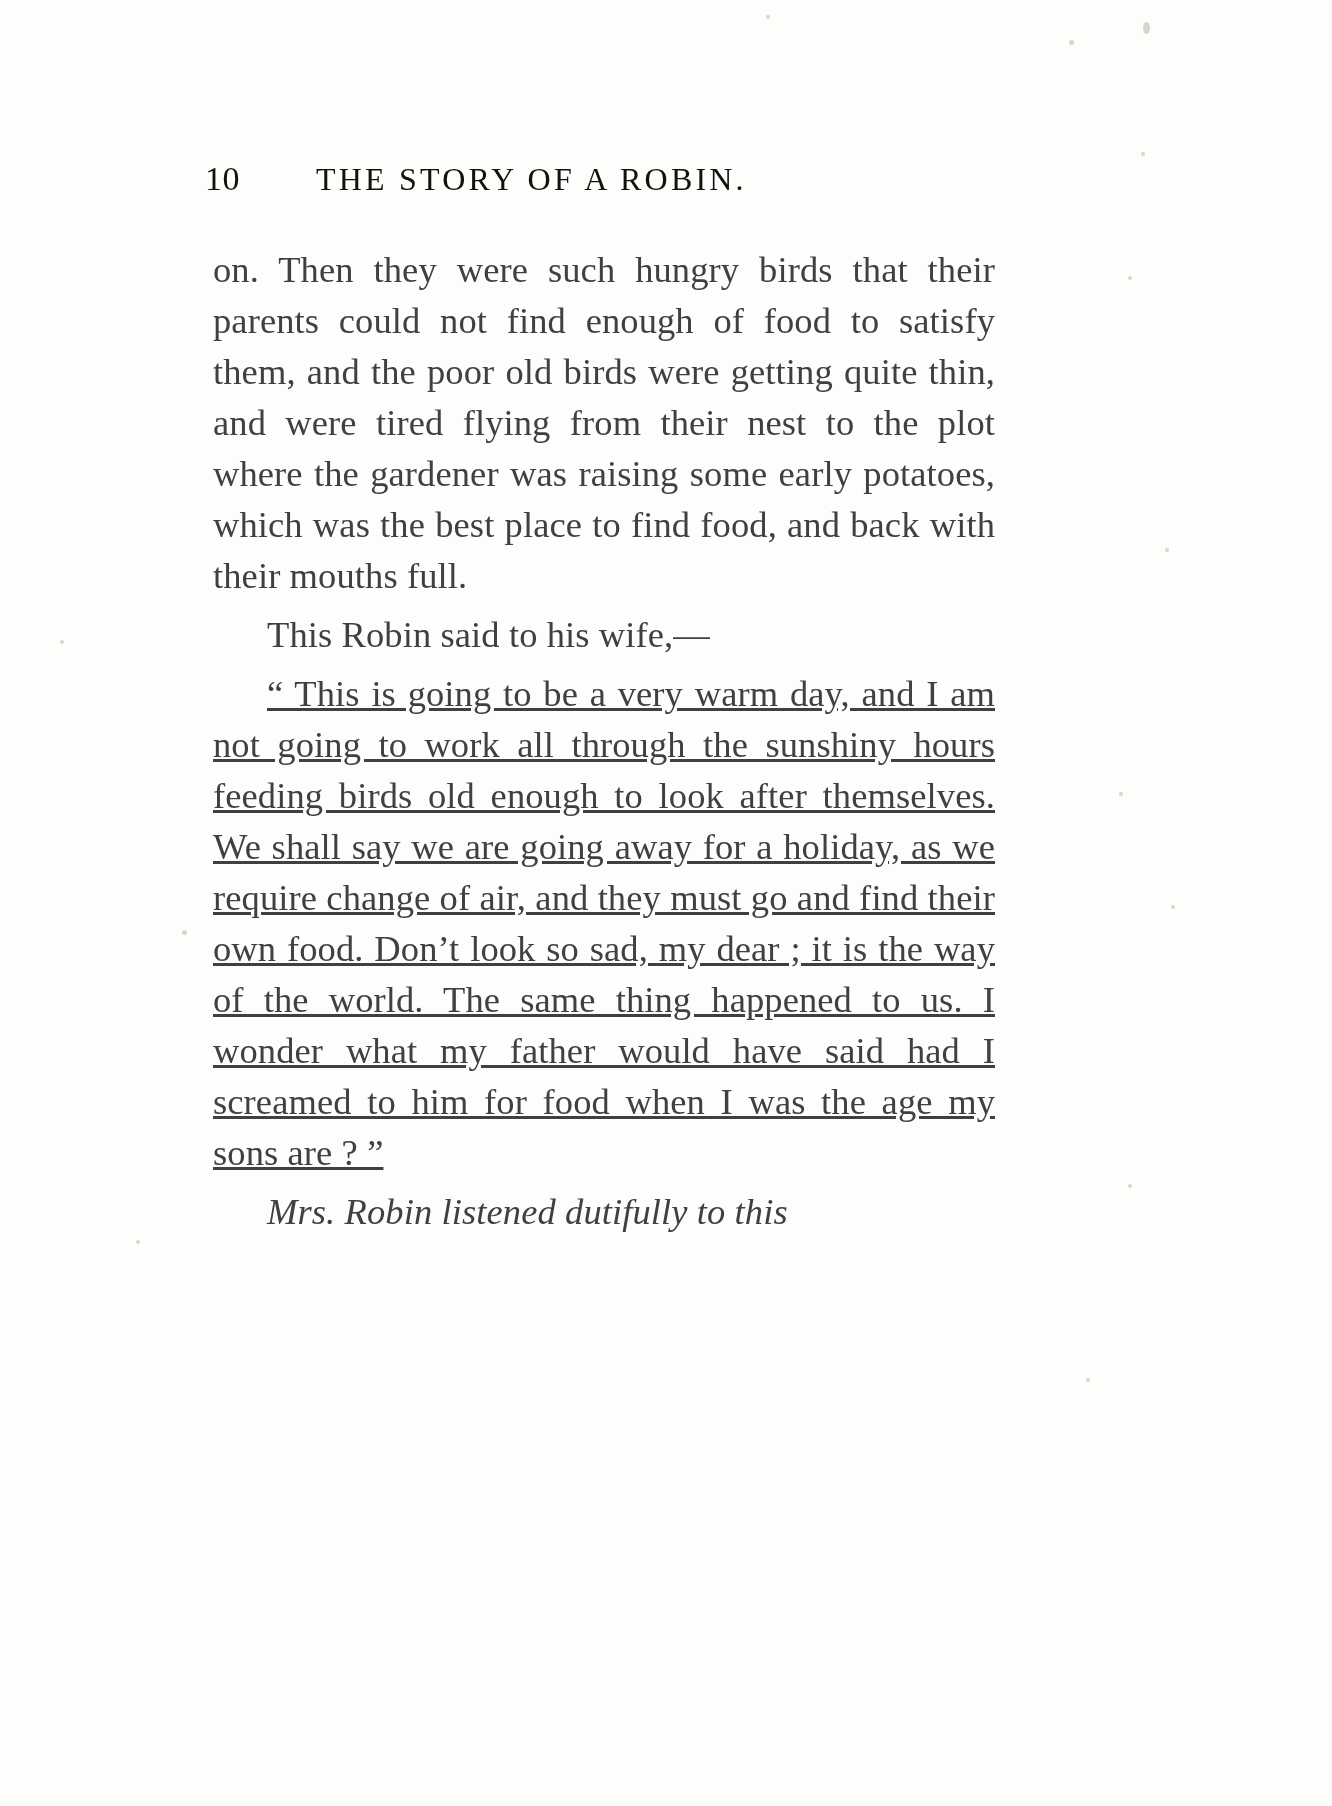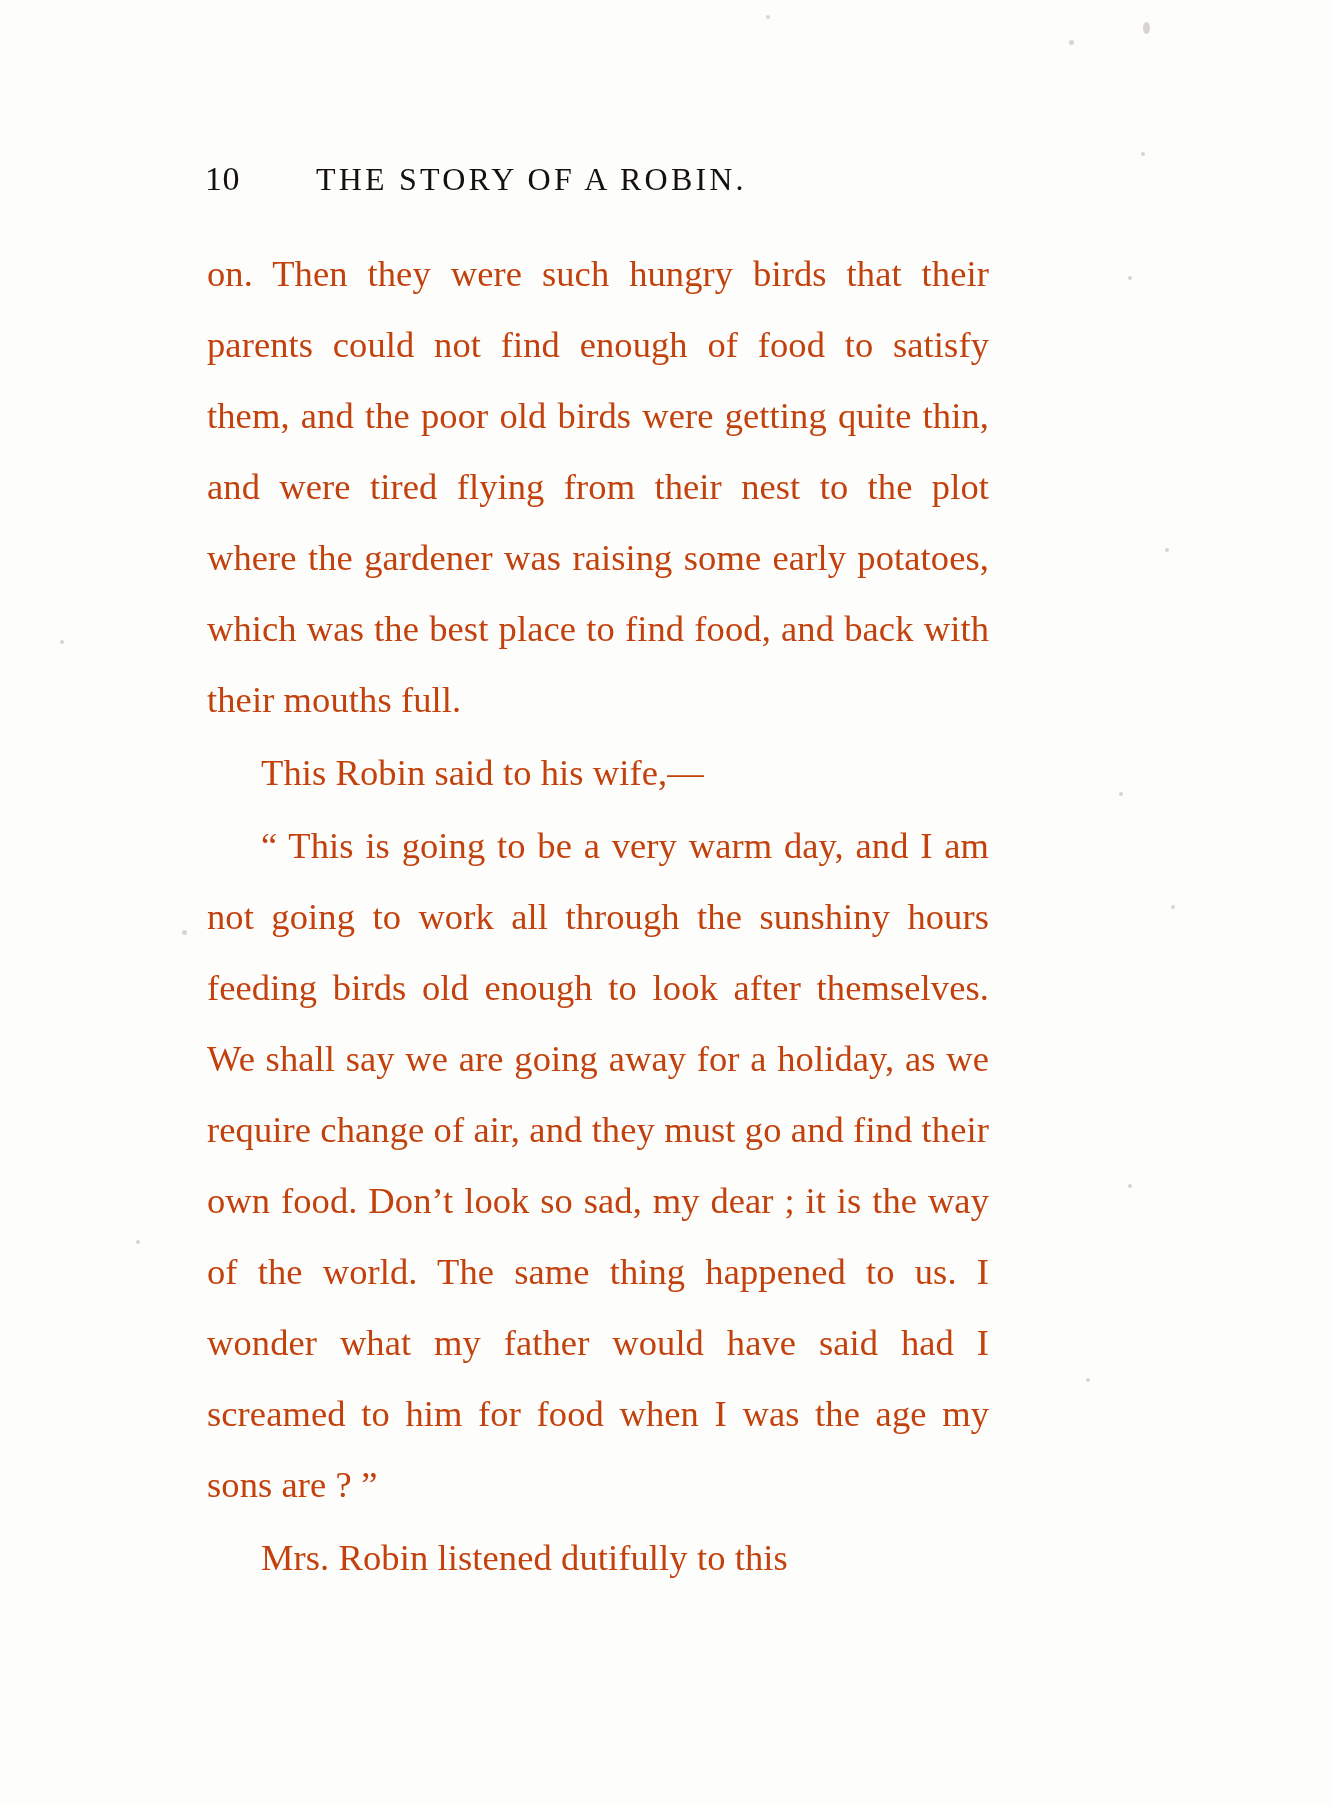--- a/index.html
+++ b/index.html
@@ -55,36 +55,36 @@
   }
 
   .body-text {
     position: absolute;
     top: 236px;
     left: 205px;
     width: 782px;
   }
 
   .para {
-    margin: 2px;
+    margin: 8px;
     font-size: 36.5px;
-    line-height: 71px;
+    line-height: 51px;
     text-align: justify;
     text-justify: inter-word;
     letter-spacing: 0.1px;
-    color: #c2410c;
+    color: #404040;
   }
   .para.indent {
     text-indent: 54px;
   }
 
   .para.p1 { width: 782px; }
   .para.p2 { width: 782px; }
-  .para.p3 { width: 782px; }
-  .para.p4 { width: 782px; }
+  .para.p3 { width: 782px; text-decoration: underline; }
+  .para.p4 { width: 782px; font-style: italic; }
 </style>
 </head>
 <body>
 
 <div class="page">
 
   <div class="speck" style="left:1143px; top:22px; width:7px; height:12px;"></div>
   <div class="speck" style="left:1069px; top:40px; width:5px; height:5px;"></div>
   <div class="speck" style="left:766px; top:15px; width:4px; height:4px;"></div>
   <div class="speck" style="left:1141px; top:152px; width:4px; height:4px;"></div>

